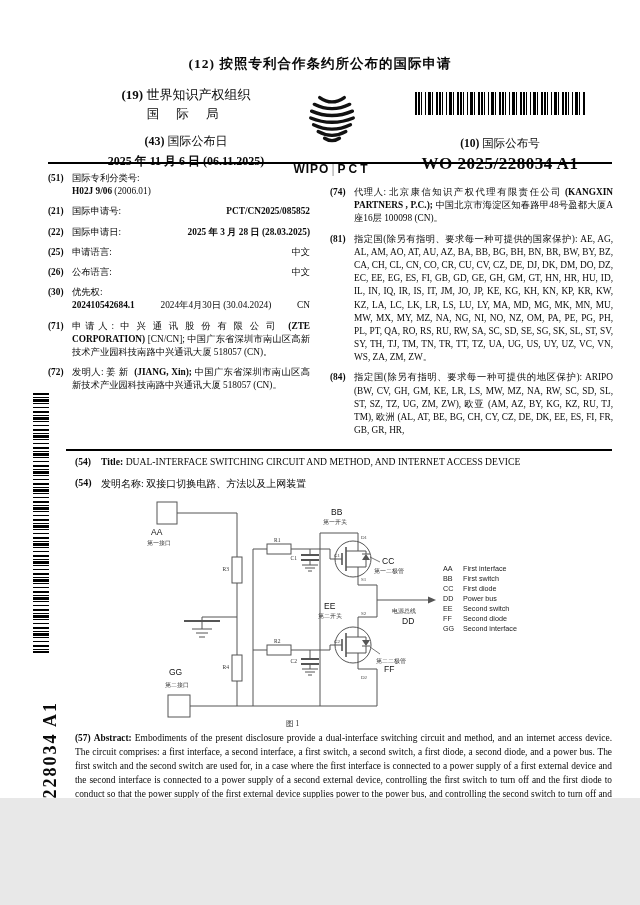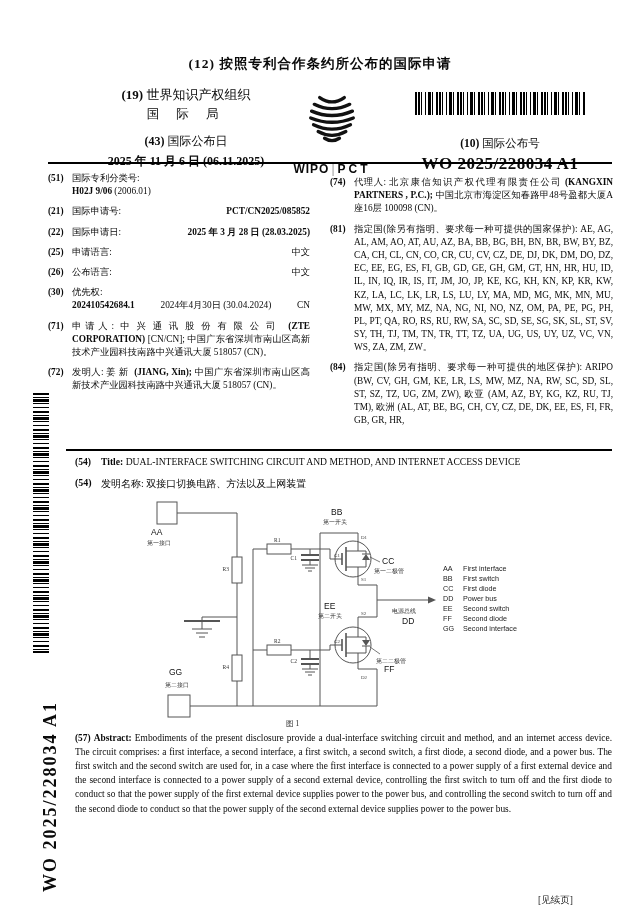--- a/index.html
+++ b/index.html
@@ -1,17 +1,17 @@
 <!DOCTYPE html>
 <html><head>
 <meta charset="utf-8">
 <title>WO 2025/228034 A1</title>
 <style>
   html,body{margin:0;padding:0;background:#e8e8e8;}
-  .page{position:relative;width:640px;height:905px;background:#ffffff;overflow:hidden;
+  .page{position:relative;width:640px;height:798px;background:#ffffff;overflow:hidden;
         font-family:"Liberation Serif","DejaVu Serif",serif;color:#0a0a0a;margin:0 auto;}
   .b{font-weight:700;}
   .bi{font-weight:700;}
   
   .hdr-line12{position:absolute;top:55px;left:0;width:640px;text-align:center;font-size:13.5px;font-weight:700;letter-spacing:1px;}
   .hdr-left{position:absolute;left:96px;top:86px;width:180px;text-align:center;}
   .hdr-left .l1{font-size:13px;}
   .hdr-left .l2{font-size:12.5px;letter-spacing:7px;margin-top:2px;}
   .hdr-left .l3{font-size:12px;margin-top:10px;}
   .hdr-left .l4{font-size:12px;font-weight:700;margin-top:3px;}
@@ -19,21 +19,21 @@
   .wordmark{margin-top:12px;font-family:"Liberation Sans","DejaVu Sans",sans-serif;font-size:12px;font-weight:700;letter-spacing:1px;}
   .wordmark .sep{color:#999;font-weight:400;padding:0 2px;}
   .wordmark .pct{letter-spacing:3px;}
   .hdr-right{position:absolute;left:386px;top:92px;width:228px;text-align:center;}
   .barcode-top{width:170px;height:23px;margin:0 auto;background:repeating-linear-gradient(90deg,#000 0 2px,#fff 2px 3px,#000 3px 5px,#fff 5px 6px,#000 6px 7px,#fff 7px 10px,#000 10px 11px,#fff 11px 13px,#000 13px 16px,#fff 16px 17px,#000 17px 18px,#fff 18px 21px);}
   .pubnum-label{font-size:11.5px;margin-top:21px;}
   .pubnum-value{font-size:17px;font-weight:700;margin-top:3px;letter-spacing:.5px;}
   .rule-top{position:absolute;left:48px;top:162px;width:564px;height:2px;background:#000;}
   
   .biblio-left{position:absolute;left:48px;top:172px;width:262px;}
-  .biblio-right{position:absolute;left:330px;top:176px;width:283px;}
+  .biblio-right{position:absolute;left:330px;top:186px;width:283px;}
   .entry{position:relative;padding-left:24px;margin-bottom:7px;font-size:9.3px;line-height:1.42;}
   .entry .num{position:absolute;left:0;top:0;font-weight:700;}
   .row{display:flex;}
   .row .val{margin-left:auto;}
   .just{text-align:justify;}
   .prio{display:flex;justify-content:space-between;}
   .namesp{letter-spacing:3px;}
   .namesp2{letter-spacing:1px;}
   
   .rule-mid{position:absolute;left:66px;top:449px;width:546px;height:1.5px;background:#000;}

